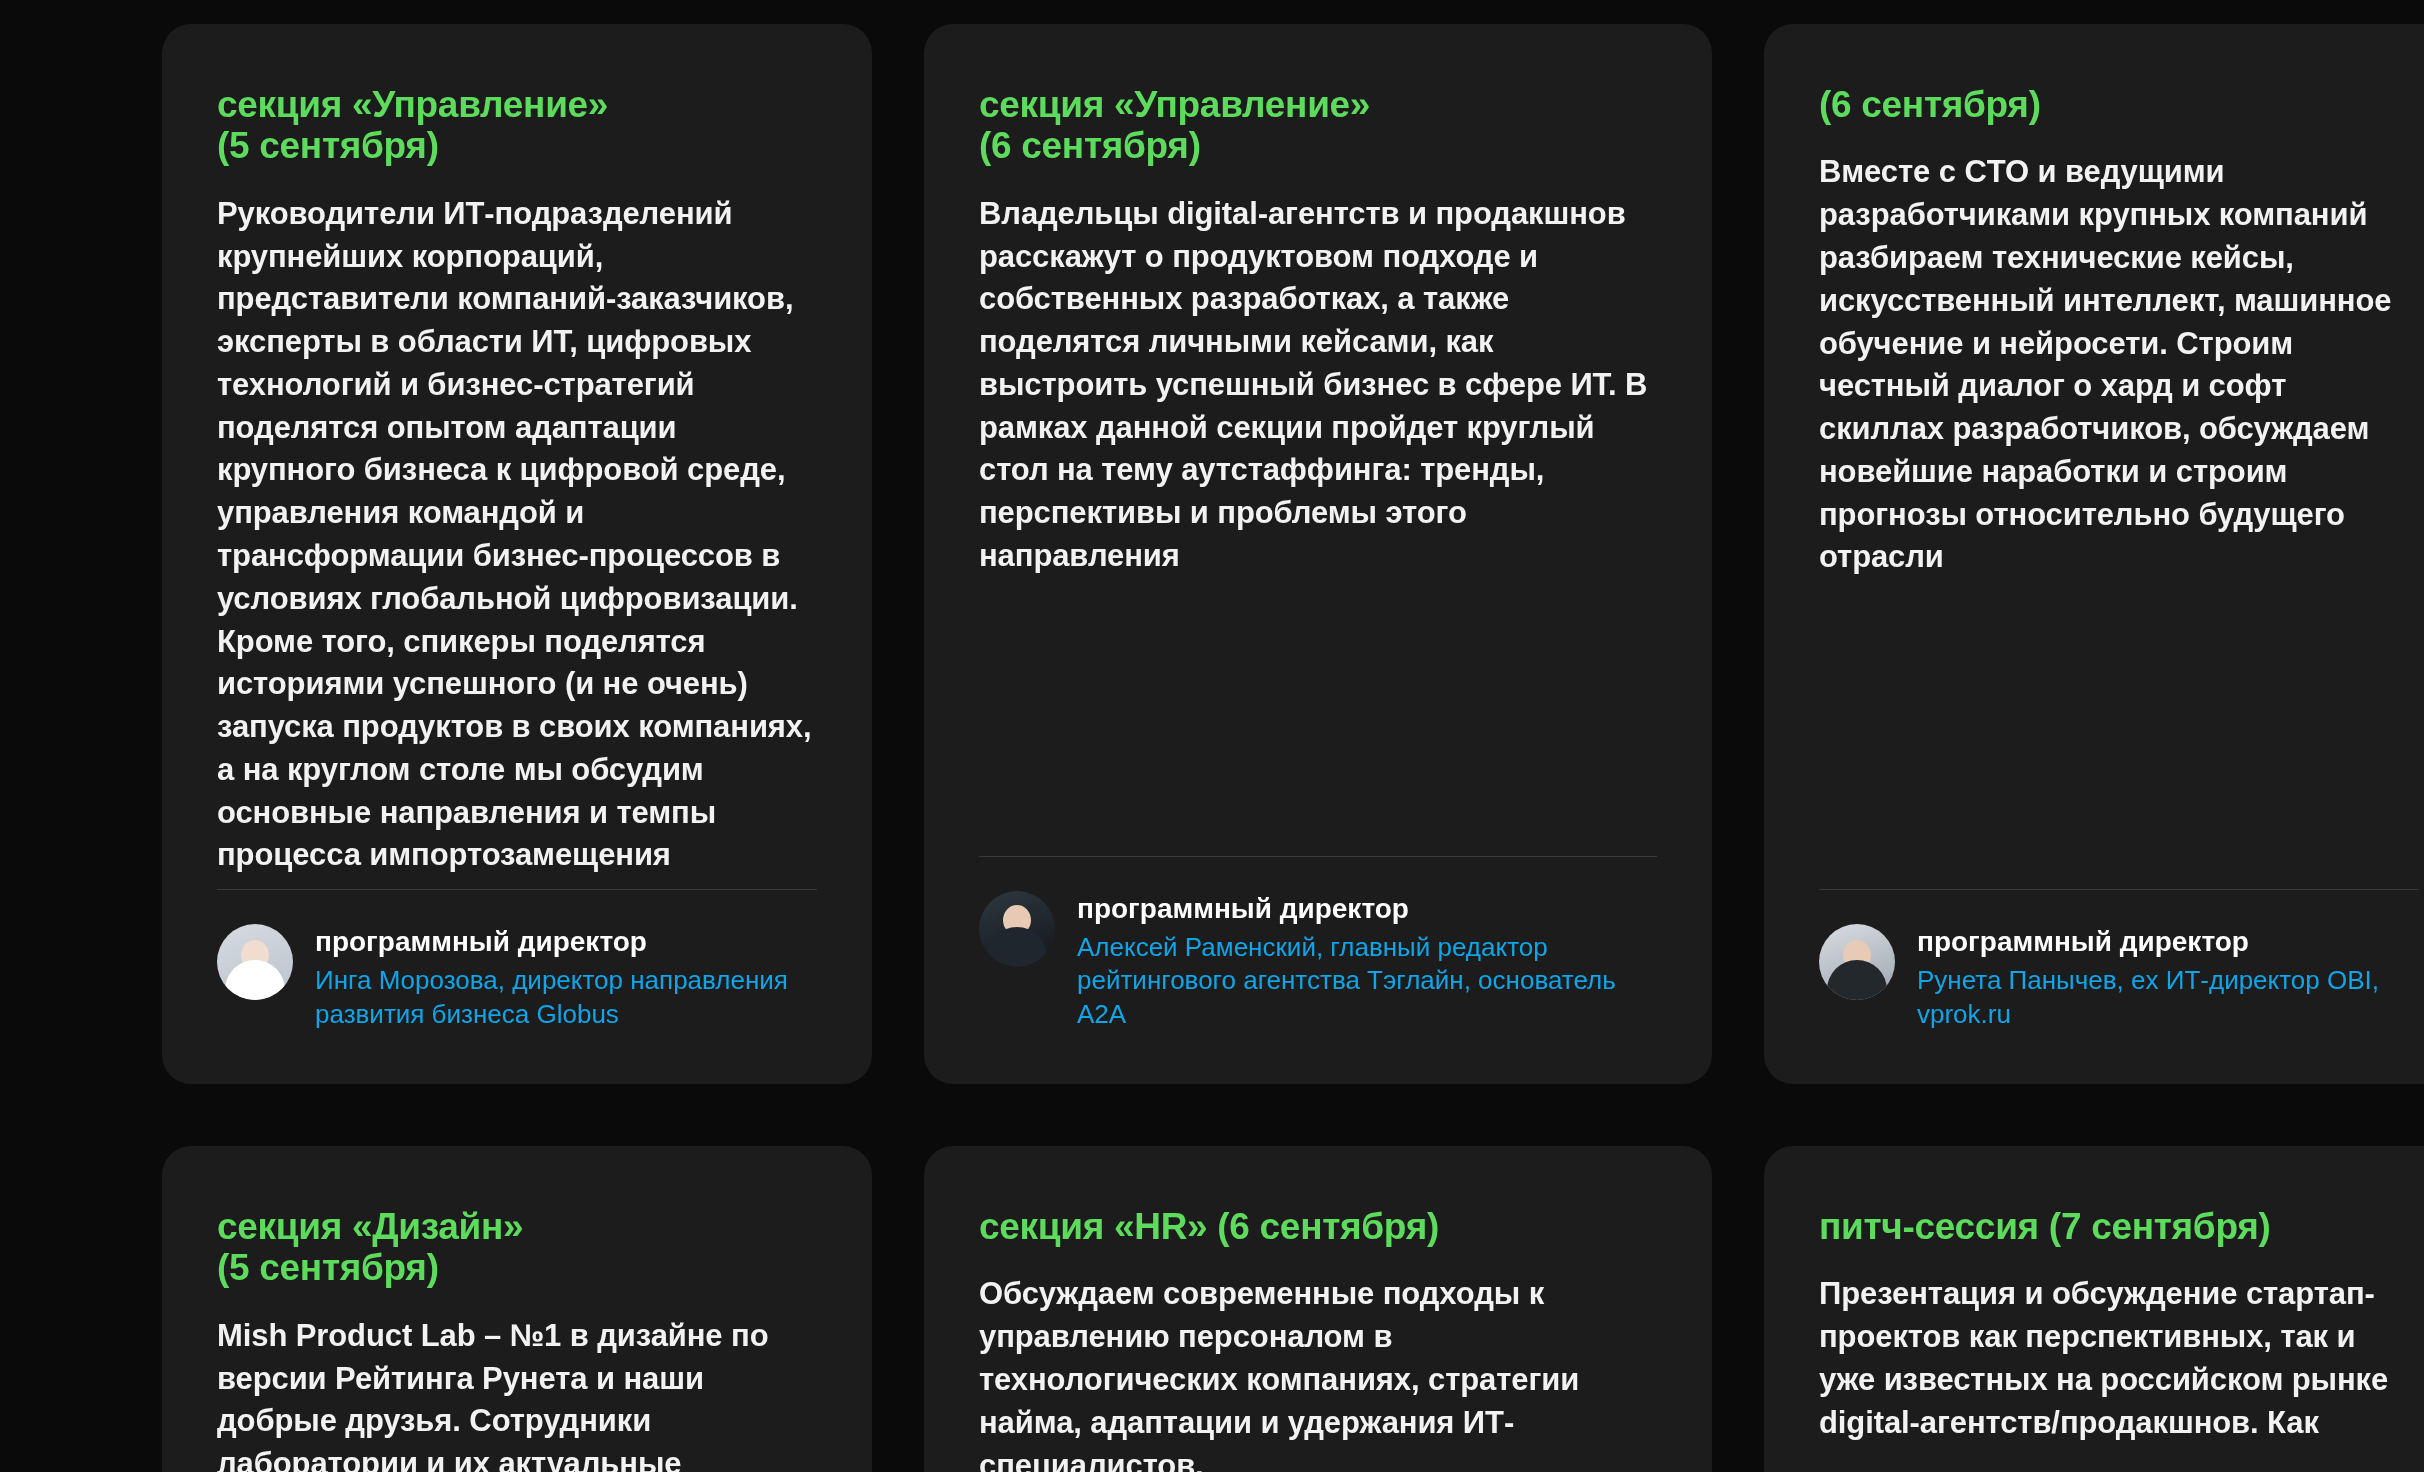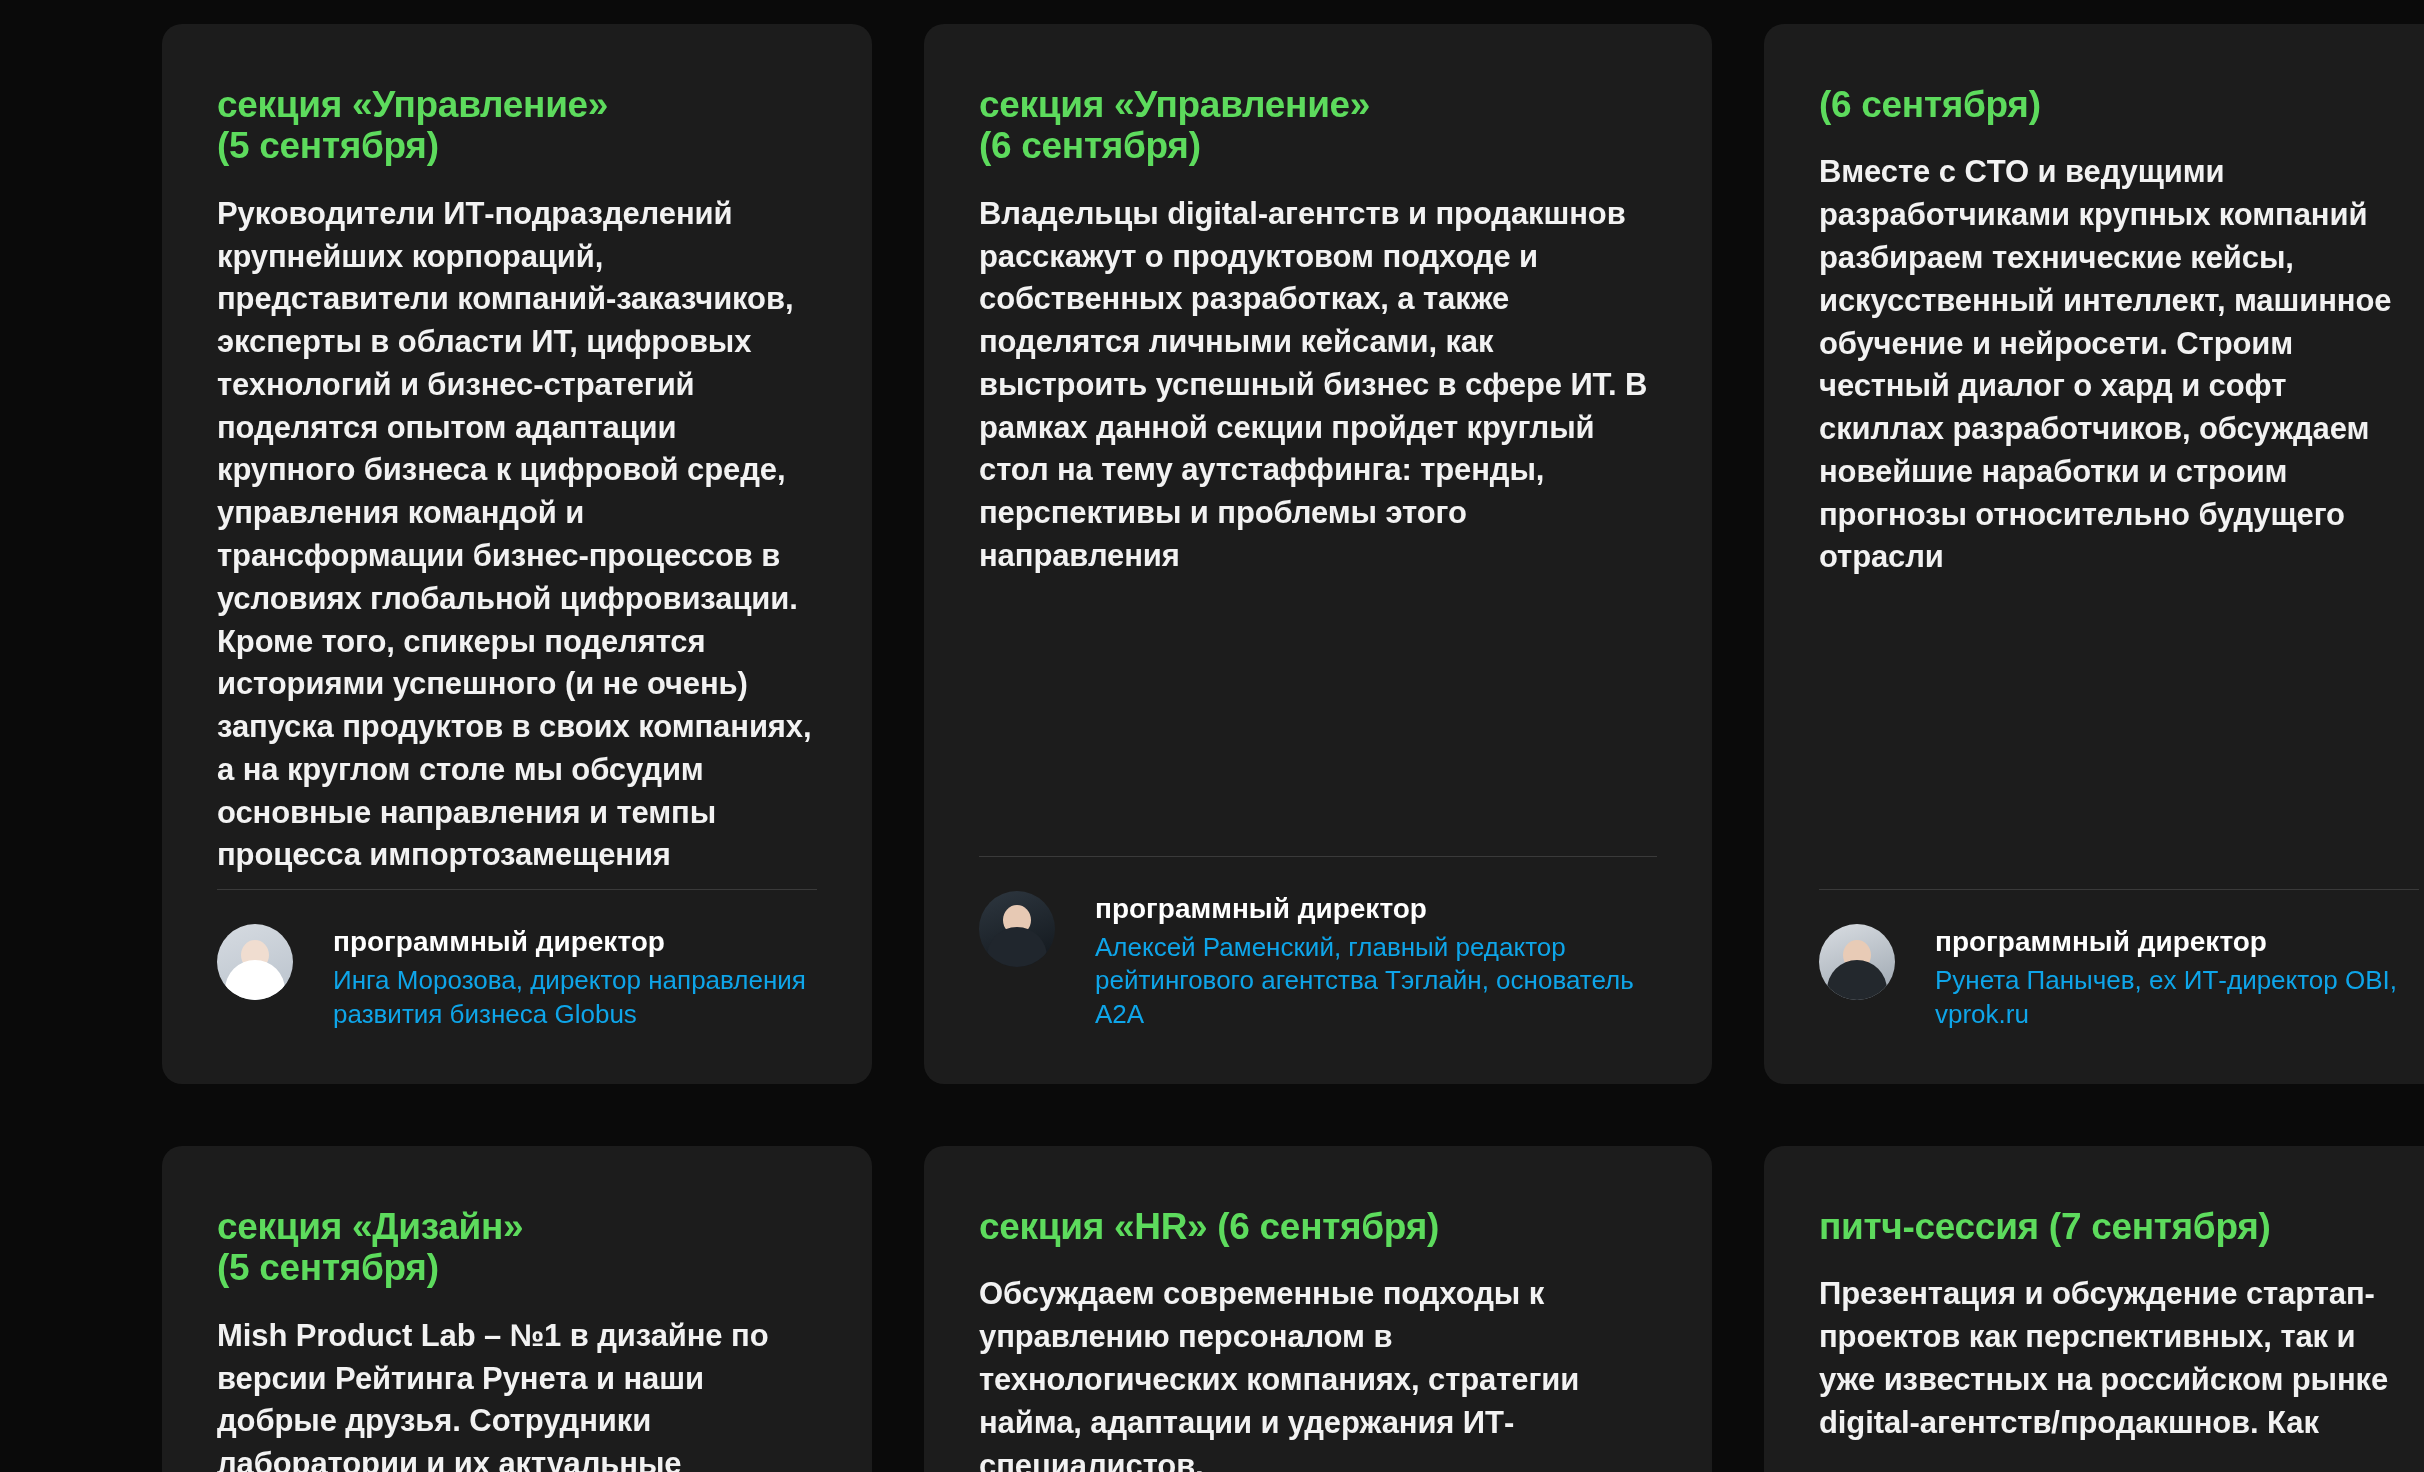--- a/index.html
+++ b/index.html
@@ -19,21 +19,21 @@
   }
   .grid {
     display: grid;
     grid-template-columns: 710px 788px 710px;
     column-gap: 52px;
     padding-left: 162px;
     row-gap: 62px;
   }
   .card {
     background: #1c1c1c;
-    border-radius: 20px;
+    border-radius: 29px;
     padding: 60px 55px 52px 55px;
     display: flex;
     flex-direction: column;
     position: relative;
   }
   .card.c1 { height: 1060px; }
   .card.c2 { height: 1060px; }
   .card.c3 { height: 1060px; }
   .card.c4 { height: 420px; overflow: hidden; }
   .card.c5 { height: 420px; overflow: hidden; }
@@ -58,21 +58,21 @@
   }
   .spacer { flex: 1 1 auto; }
   .divider {
     height: 1px;
     background: #3a3a3a;
     margin-bottom: 34px;
   }
   .director {
     display: flex;
     align-items: flex-start;
-    gap: 40px;
+    gap: 22px;
   }
   .avatar {
     width: 76px;
     height: 76px;
     border-radius: 50%;
     flex: 0 0 76px;
     overflow: hidden;
     position: relative;
     background: #cfd4da;
   }

